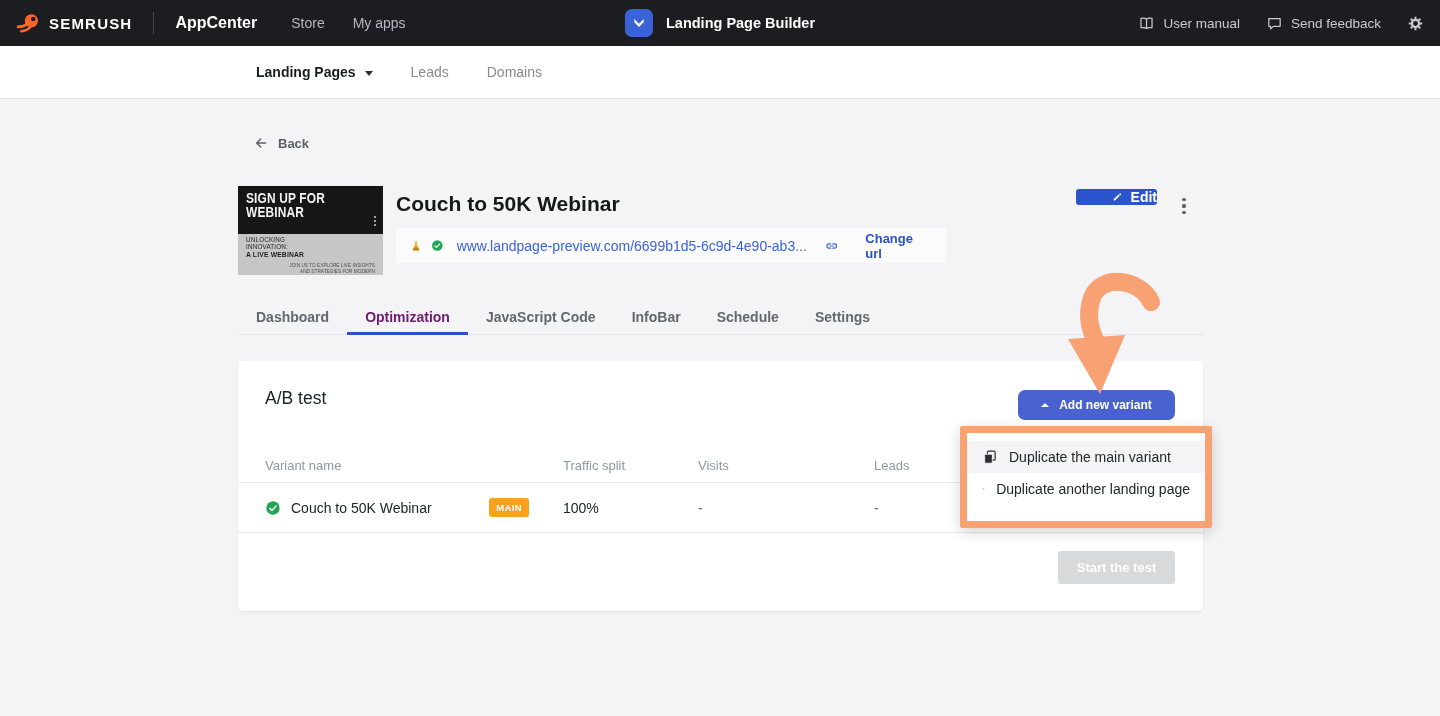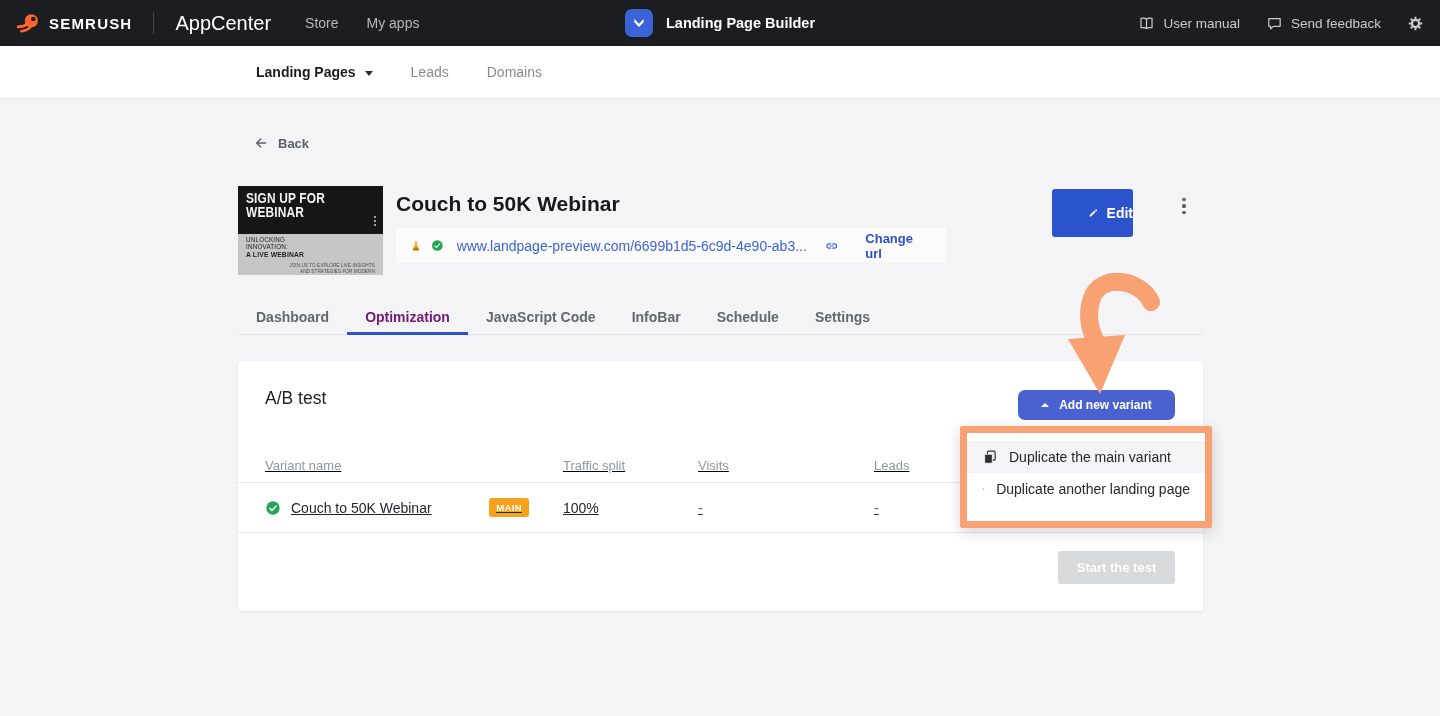--- a/index.html
+++ b/index.html
@@ -6,21 +6,21 @@
   html,body { width:1440px; height:716px; }
   body { font-family:"Liberation Sans","DejaVu Sans",sans-serif; background:#f4f4f6; }
   #app { position:relative; width:1440px; height:716px; overflow:hidden; background:#f4f4f6; }
 
   
   .topbar { position:absolute; left:0; top:0; width:1440px; height:46px; background:#1b1d21;
             display:flex; align-items:center; padding:0 16px; z-index:20; }
   .brand { display:flex; align-items:center; gap:9px; }
   .brand-name { color:#fff; font-size:15px; font-weight:800; letter-spacing:1.2px; }
   .brand-divider { width:1px; height:22px; background:#45484e; margin:0 12px; }
-  .suite-name { color:#fff; font-size:20px; font-weight:400; }
+  .suite-name { color:#fff; font-size:16px; font-weight:700; }
   .topnav { display:flex; gap:28px; margin-left:34px; }
   .topnav-item { color:#b4b8bf; font-size:14px; cursor:pointer; }
   .app-center { position:absolute; left:50%; transform:translateX(-50%); display:flex; align-items:center; gap:13px; }
   .app-icon { width:28px; height:28px; border-radius:7px; background:#3b63d8; display:flex; align-items:center; justify-content:center; }
   .app-name { color:#fff; font-size:14.5px; font-weight:700; }
   .topright { margin-left:auto; display:flex; align-items:center; gap:26px; }
   .topright-link { display:flex; align-items:center; gap:8px; color:#c9ccd1; font-size:13.5px; cursor:pointer; }
   .icon16 { width:17px; height:17px; display:block; }
 
   
@@ -42,39 +42,39 @@
   .thumb-bottom { height:41px; background:#c6c6c6; padding:2px 8px 0 8px; color:#1f1f1f; }
   .thumb-sub { font-size:7px; line-height:1.05; letter-spacing:0.2px; transform:scaleX(0.9); transform-origin:left top; }
   .thumb-sub .b { font-weight:800; font-size:7.5px; }
   .thumb-fine { font-size:5px; color:#4e4e4e; text-align:right; width:72%; margin-left:auto; margin-top:3px; line-height:1.25; transform:scaleX(0.95); transform-origin:right top; }
   .page-title { position:absolute; left:396px; top:192px; font-size:21px; font-weight:700; color:#16181b; z-index:5; }
   .url-bar { position:absolute; left:396px; top:228px; width:550px; height:35px; background:#fbfbfc; border-radius:2px;
              display:flex; align-items:center; padding:0 14px; gap:9px; z-index:5; }
   .url-text { color:#3c63da; font-size:14px; margin-left:4px; cursor:pointer; white-space:nowrap; }
   .url-spacer { flex:1; }
   .change-url { color:#2b51cc; font-size:13px; font-weight:700; cursor:pointer; margin-left:18px; margin-right:16px; }
-  .edit-btn { position:absolute; left:1052px; top:189px; width:81px; height:48px; background:#2b53cc; border:none; border-radius:3px;
+  .edit-btn { position:absolute; left:1076px; top:189px; width:81px; height:16px; background:#2b53cc; border:none; border-radius:3px;
               color:#fff; font-size:14px; font-weight:700; display:flex; align-items:center; justify-content:center; gap:8px; cursor:pointer; z-index:5; font-family:inherit;padding-left:36px; }
   .kebab { position:absolute; left:1177px; top:193px; width:14px; height:26px; display:flex; flex-direction:column; align-items:center; justify-content:center; gap:3px; cursor:pointer; z-index:5; }
   .kebab span { width:3.2px; height:3.2px; border-radius:50%; background:#5f6368; }
 
   
   .tabs { position:absolute; left:238px; top:299px; width:965px; height:36px; display:flex; border-bottom:1px solid #e4e5e8; z-index:5; }
   .tab { position:relative; padding:0 18px; display:flex; align-items:center; font-size:14px; font-weight:600; color:#63676f; cursor:pointer; }
   .tab.active { color:#701a75; }
   .tab.active::after { content:""; position:absolute; left:0; right:0; bottom:-1px; height:3px; background:#2b51cc; }
 
   
   .card { position:absolute; left:238px; top:361px; width:965px; height:250px; background:#fff; border-radius:4px;
           box-shadow:0 1px 2px rgba(25,28,33,0.08); z-index:10; }
   .card-title { position:absolute; left:27px; top:27px; font-size:17.5px; font-weight:500; color:#1e2126; }
   .add-btn { position:absolute; right:28px; top:29px; width:157px; height:30px; background:#4a62d0; border:none; border-radius:7px;
              color:#fff; font-size:12px; font-weight:700; display:flex; align-items:center; justify-content:center; gap:10px; cursor:pointer; font-family:inherit; }
   .caret-up { width:0; height:0; border-left:4px solid transparent; border-right:4px solid transparent; border-bottom:4.5px solid #fff; }
-  .trow { position:absolute; left:0; right:0; padding:0 27px; display:grid; grid-template-columns:298px 135px 176px 1fr; align-items:center;text-decoration:underline; }
+  .trow { position:absolute; left:0; right:0; padding:0 27px; display:grid; grid-template-columns:298px 135px 176px 1fr; align-items:center; }
   .trow-header { top:88px; height:34px; border-bottom:1px solid #e8e9eb; }
   .th { font-size:13px; color:#91969f; }
   .trow-data { top:122px; height:50px; border-bottom:1px solid #e8e9eb; font-size:14px; color:#22252a; }
   .name-cell { display:flex; align-items:center; gap:10px; }
   .badge { margin-left:auto; margin-right:34px; background:#f8a11c; color:#fff; font-size:9.5px; font-weight:700; letter-spacing:0.4px;
            padding:5px 7px; border-radius:3px; line-height:1; }
   .dash { color:#5f6470; }
   .start-btn { position:absolute; right:28px; top:190px; width:117px; height:33px; background:#d8d9db; border:none; border-radius:3px;
                color:#fdfdfd; font-size:13px; font-weight:700; cursor:pointer; font-family:inherit; }
 

